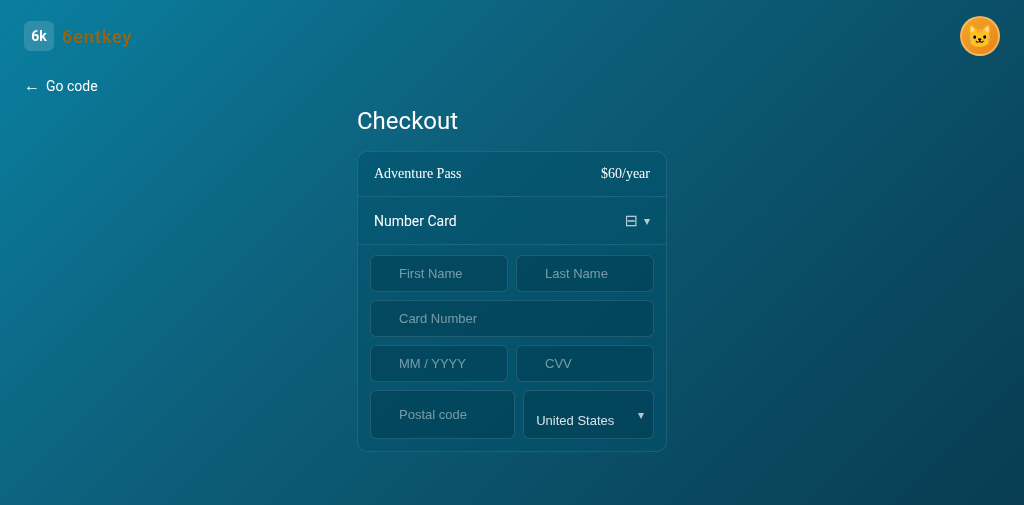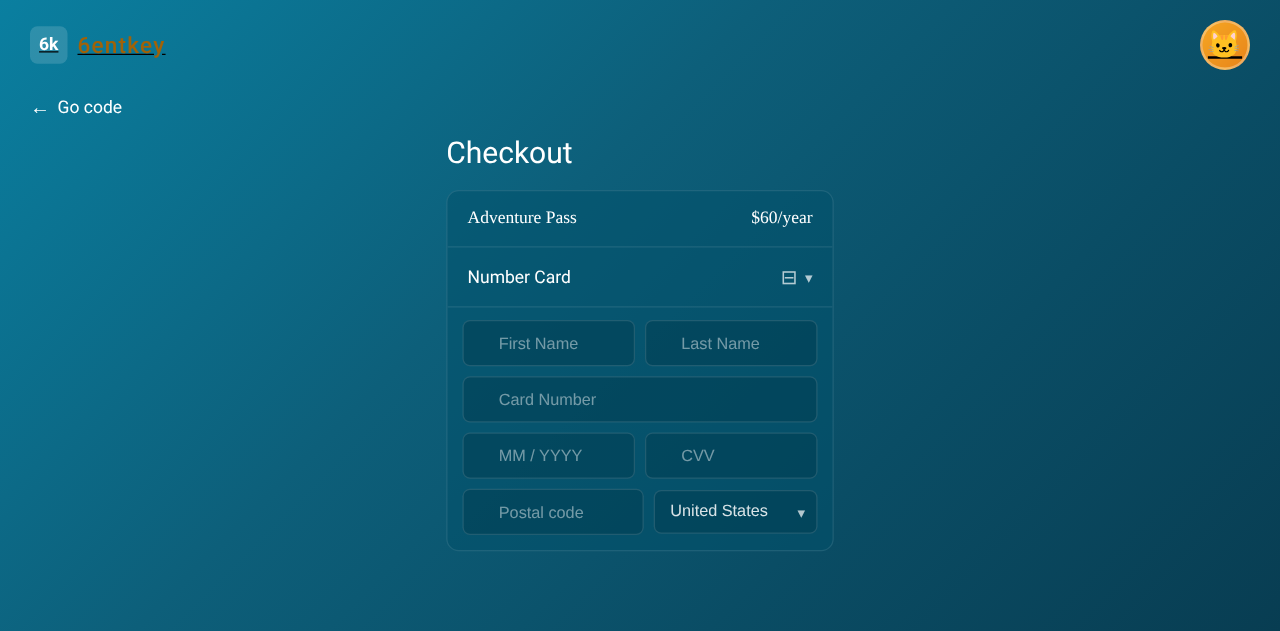--- a/index.html
+++ b/index.html
@@ -17,21 +17,20 @@
       position: relative;
     }
 
     
     .header {
       display: flex;
       align-items: center;
       justify-content: space-between;
       padding: 16px 24px;
       position: relative;
-      text-decoration: underline;
     }
 
     .logo-area {
       display: flex;
       align-items: center;
       gap: 8px;
     }
 
     .logo-badge {
       background: rgba(255,255,255,0.15);
@@ -211,21 +210,21 @@
       flex: 1.5;
       position: relative;
       display: flex;
       align-items: center;
     }
 
     .country-select {
       background: rgba(0, 60, 80, 0.5);
       border: 1px solid rgba(255,255,255,0.12);
       border-radius: 6px;
-      padding: 8px 32px 10px 12px;
+      padding: 22px 32px 10px 12px;
       color: rgba(255,255,255,0.85);
       font-size: 13px;
       outline: none;
       width: 100%;
       appearance: none;
       cursor: pointer;
     }
 
     .country-chevron {
       position: absolute;

